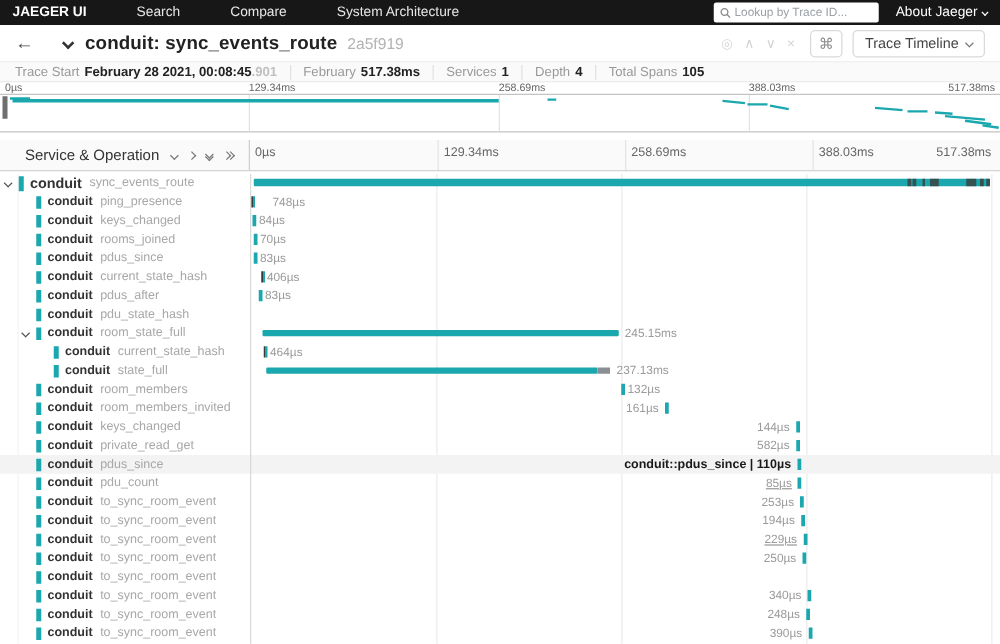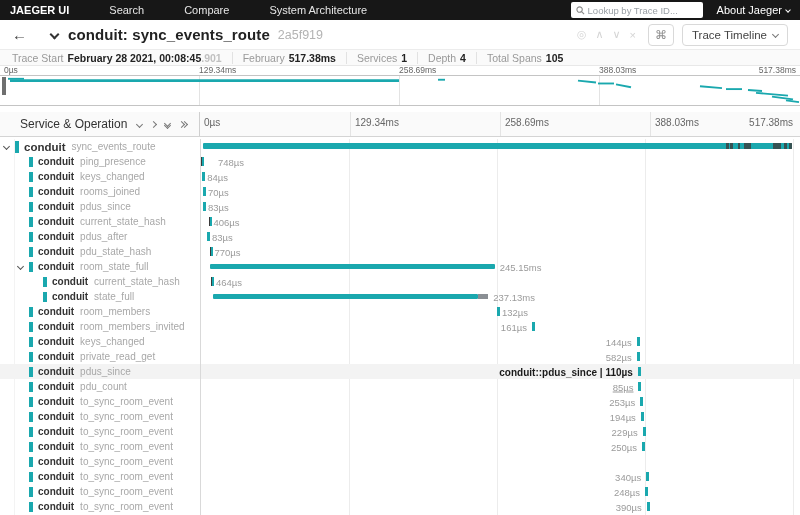--- a/index.html
+++ b/index.html
@@ -304,24 +304,20 @@
           <div class="tick" style="left: 1.01%;"></div>
           <span class="dur" style="left: calc(1.01% + 5px);">83µs</span>
         </div>
       </div>
       <div class="row d1">
         <div class="name-cell" style="padding-left: 29px;">
           <span class="accent"></span>
           <span class="svc">conduit</span>
           <span class="op">pdu_state_hash</span>
         </div>
-        <div class="tl">
-          <div class="tick dark" style="left: 1.44%;"></div>
-          <span class="dur" style="left: calc(1.44% + 5px);">770µs</span>
-        </div>
       </div>
       <div class="row d1">
         <span class="exp" style="left: 18px;"></span>
         <div class="name-cell" style="padding-left: 29px;">
           <span class="accent"></span>
           <span class="svc">conduit</span>
           <span class="op">room_state_full</span>
         </div>
         <div class="tl">
           <div class="bar" style="left: 1.52%; width: 48.1%;"></div>
@@ -440,21 +436,21 @@
         </div>
       </div>
       <div class="row d1">
         <div class="name-cell" style="padding-left: 29px;">
           <span class="accent"></span>
           <span class="svc">conduit</span>
           <span class="op">to_sync_room_event</span>
         </div>
         <div class="tl">
           <div class="tick" style="left: 74.6%;"></div>
-          <span class="dur" style="right: calc(25.4% + 5px);">229µs</span>
+          <span class="dur" style="right: calc(25.4% + 5px); text-decoration: underline;">229µs</span>
         </div>
       </div>
       <div class="row d1">
         <div class="name-cell" style="padding-left: 29px;">
           <span class="accent"></span>
           <span class="svc">conduit</span>
           <span class="op">to_sync_room_event</span>
         </div>
         <div class="tl">
           <div class="tick" style="left: 74.5%;"></div>

